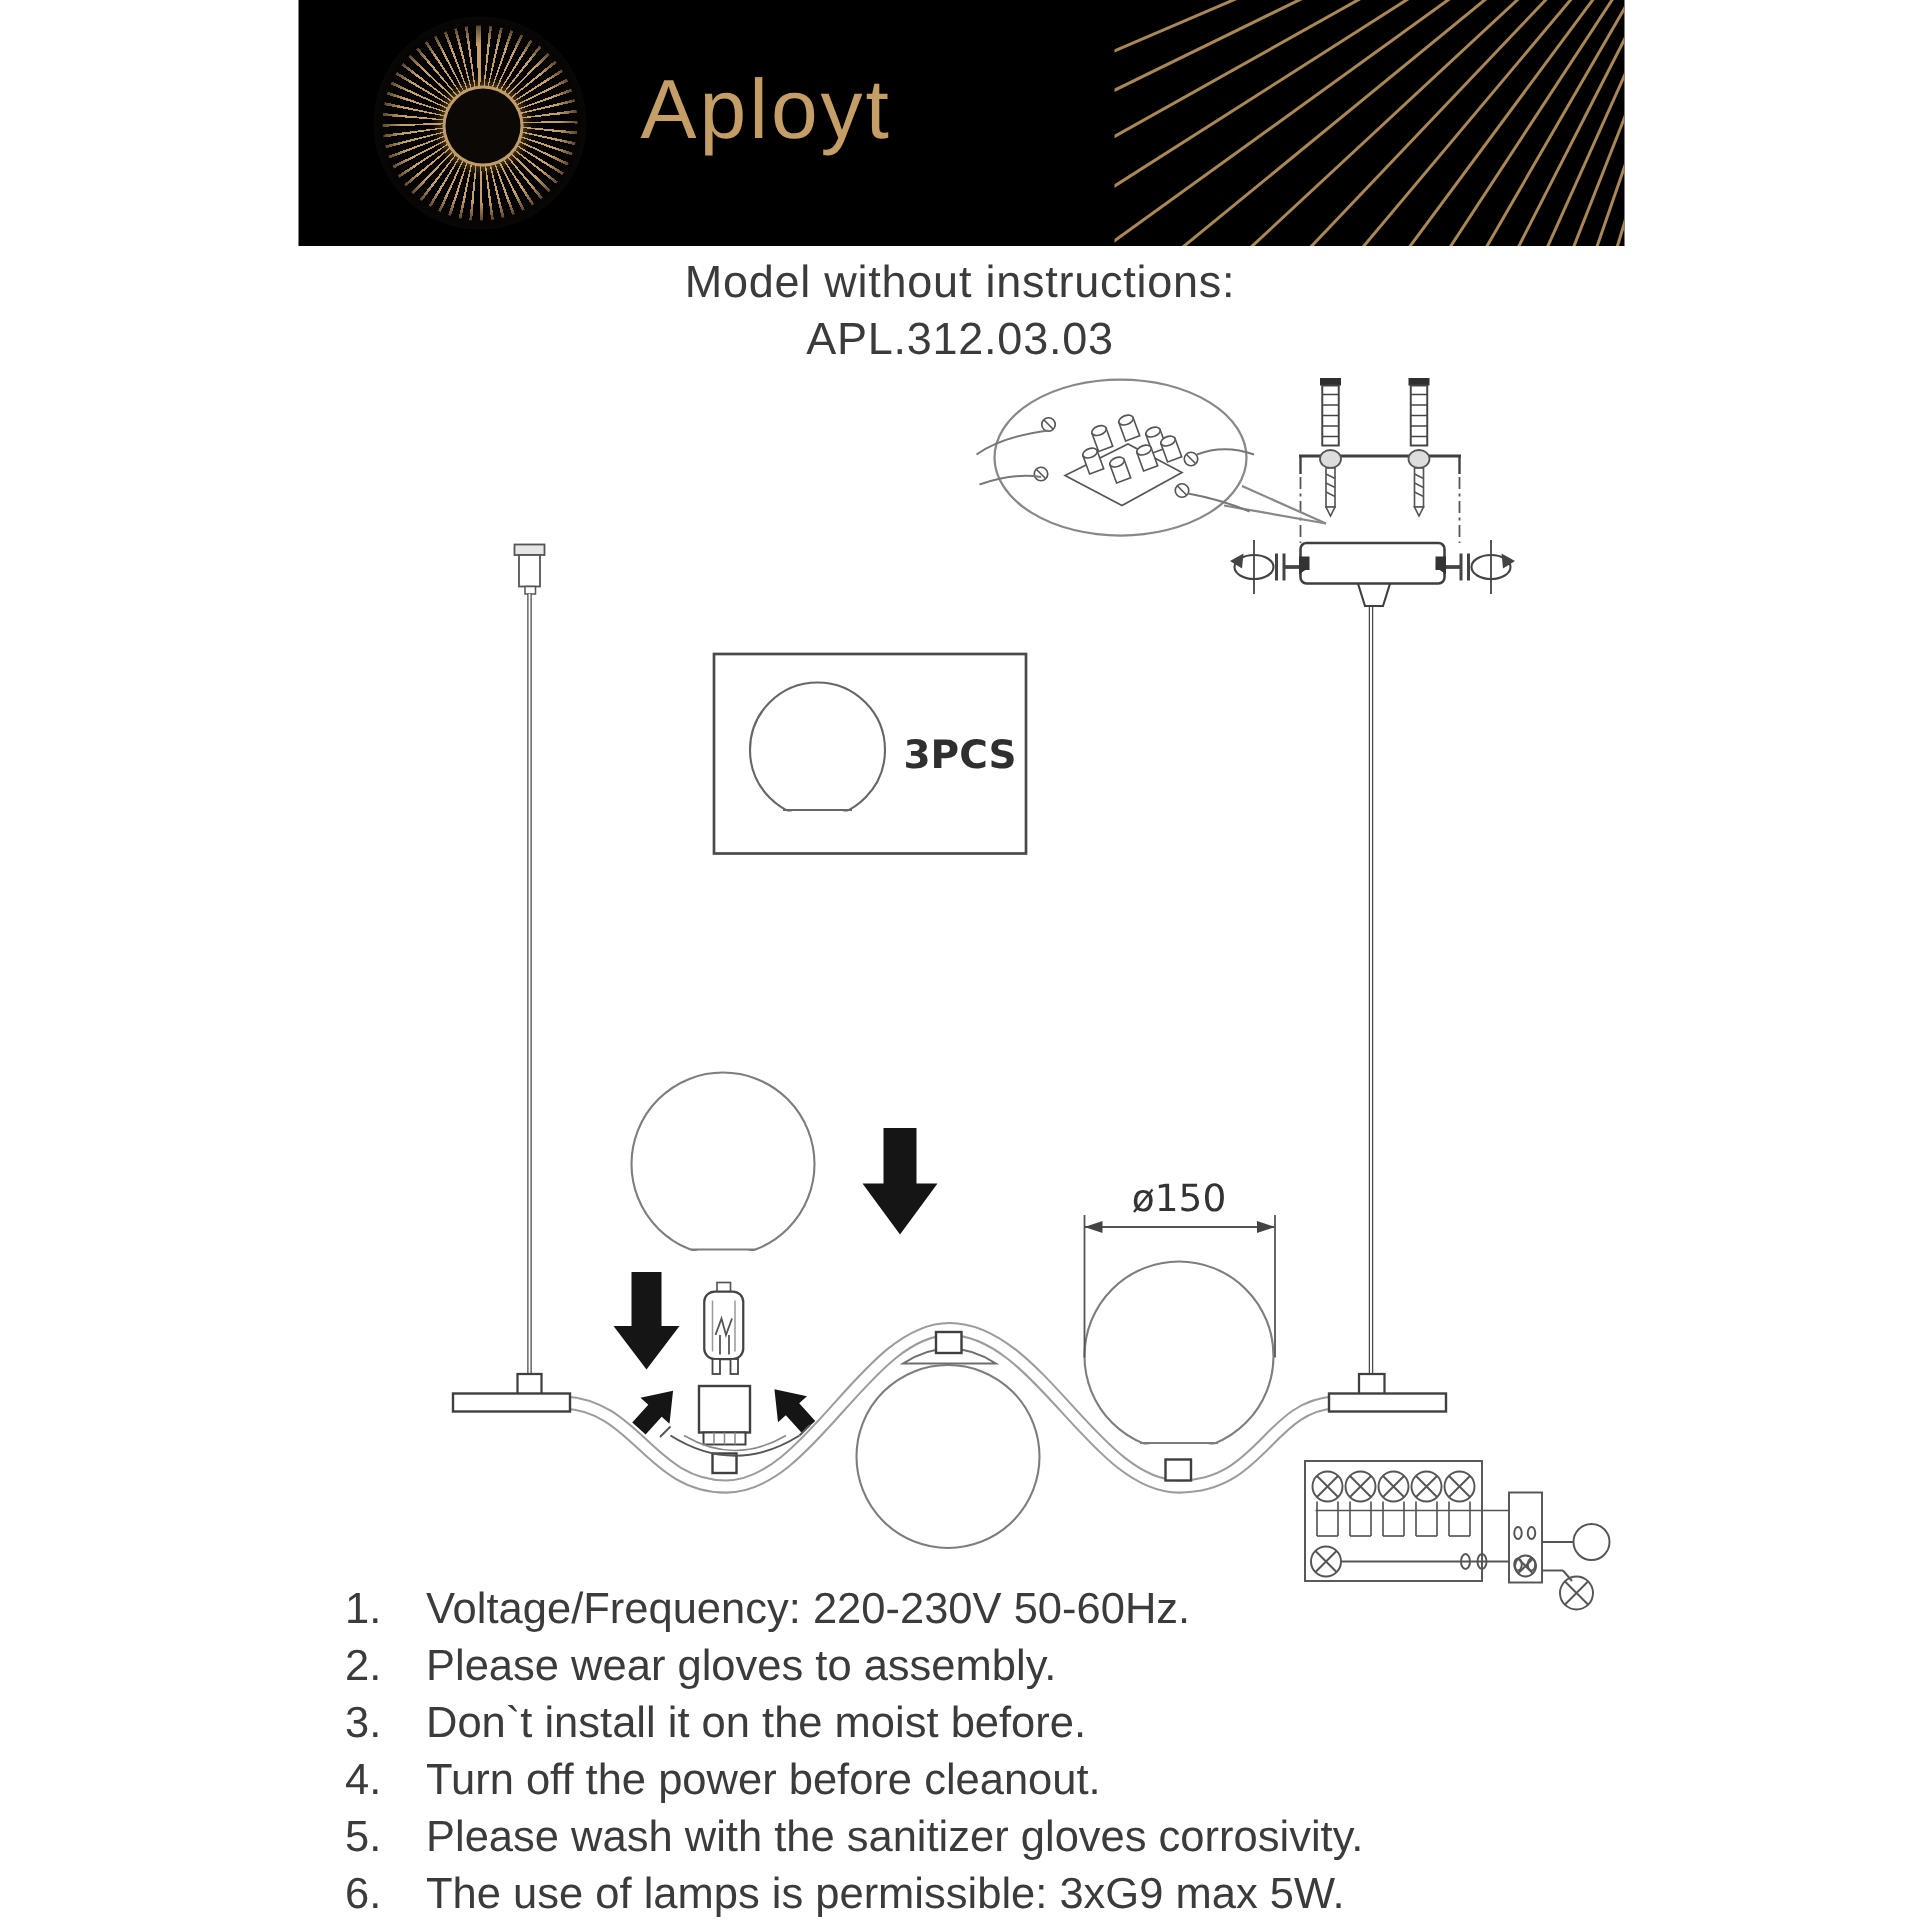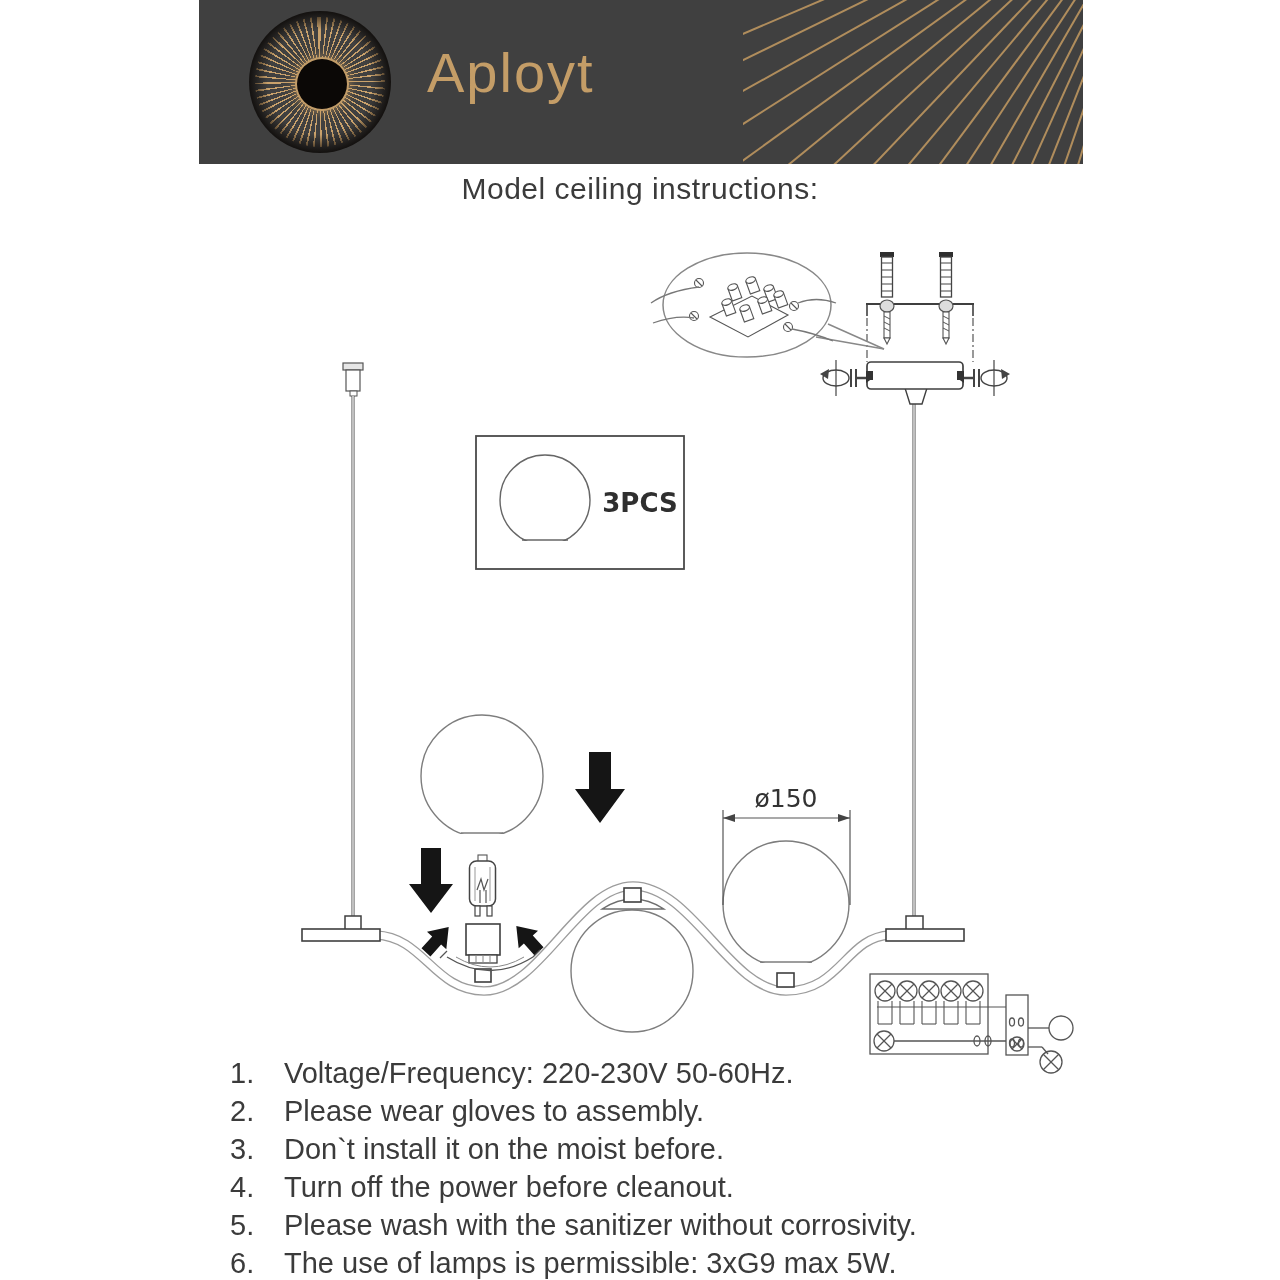--- a/index.html
+++ b/index.html
@@ -1,21 +1,21 @@
 <!DOCTYPE html>
 <html><head>
 <meta charset="utf-8">
 <style>
   html,body{margin:0;padding:0;background:#ffffff;}
   .page{position:relative;width:1280px;height:1280px;background:#ffffff;overflow:hidden;
         font-family:"Liberation Sans", sans-serif;color:#3b3b3b;}
 
   
   .banner{position:absolute;left:199px;top:0;width:884px;height:164px;
-          background:#404040;overflow:hidden;}
+          background:#000000;overflow:hidden;}
   .sunburst{position:absolute;left:56px;top:17px;width:130px;height:130px;border-radius:50%;
             background:repeating-conic-gradient(from -1deg, rgba(209,167,110,.95) 0deg 1.7deg, rgba(11,8,6,0) 1.7deg 6.4deg);}
   .sunburst-fade{position:absolute;left:50px;top:11px;width:142px;height:142px;border-radius:50%;
             background:radial-gradient(circle, rgba(11,8,6,0) 52%, #0b0806 74%);}
   .sunburst-core{position:absolute;left:96px;top:57px;width:50px;height:50px;border-radius:50%;
             background:#0b0806;border:2px solid rgba(226,182,122,.85);
             box-shadow:0 0 8px 2px rgba(216,166,100,.45);}
   .brand{position:absolute;left:228px;top:40px;font-size:56px;letter-spacing:2px;
          color:#c49d67;font-weight:400;}
   .corner-rays{position:absolute;right:0;top:0;}
@@ -61,21 +61,22 @@
         <line x1="430" y1="-150" x2="264" y2="175"></line>
         <line x1="430" y1="-150" x2="284" y2="175"></line>
         <line x1="430" y1="-150" x2="302" y2="175"></line>
         <line x1="430" y1="-150" x2="318" y2="175"></line>
         <line x1="430" y1="-150" x2="332" y2="175"></line>
       </g>
     </svg>
   </div>
 
   <div class="title-block">
-    <div>Model ceiling instructions:</div>
+    <div>Model without instructions:</div>
+    <div>APL.312.03.03</div>
   </div>
 
   <svg class="diagram-svg" viewBox="0 0 1280 1280">
 
     <g>
       <path d="M 376 935 C 424 937, 434 991, 484 991 C 540 991, 578 886, 633 886 C 692 886, 730 991, 786 991 C 841 991, 846 937, 890 935" fill="none" stroke="#9c9c9c" stroke-width="9.5"></path>
       <path d="M 376 935 C 424 937, 434 991, 484 991 C 540 991, 578 886, 633 886 C 692 886, 730 991, 786 991 C 841 991, 846 937, 890 935" fill="none" stroke="#ffffff" stroke-width="6.8"></path>
     </g>
 
     <g>
@@ -363,21 +364,21 @@
     <div class="instr-row">
       <span class="instr-num">3.</span>
       <span class="instr-text">Don`t install it on the moist before.</span>
     </div>
     <div class="instr-row">
       <span class="instr-num">4.</span>
       <span class="instr-text">Turn off the power before cleanout.</span>
     </div>
     <div class="instr-row">
       <span class="instr-num">5.</span>
-      <span class="instr-text">Please wash with the sanitizer without corrosivity.</span>
+      <span class="instr-text">Please wash with the sanitizer gloves corrosivity.</span>
     </div>
     <div class="instr-row">
       <span class="instr-num">6.</span>
       <span class="instr-text">The use of lamps is permissible: 3xG9 max 5W.</span>
     </div>
   </div>
 
 </div>
 
 </body></html>

